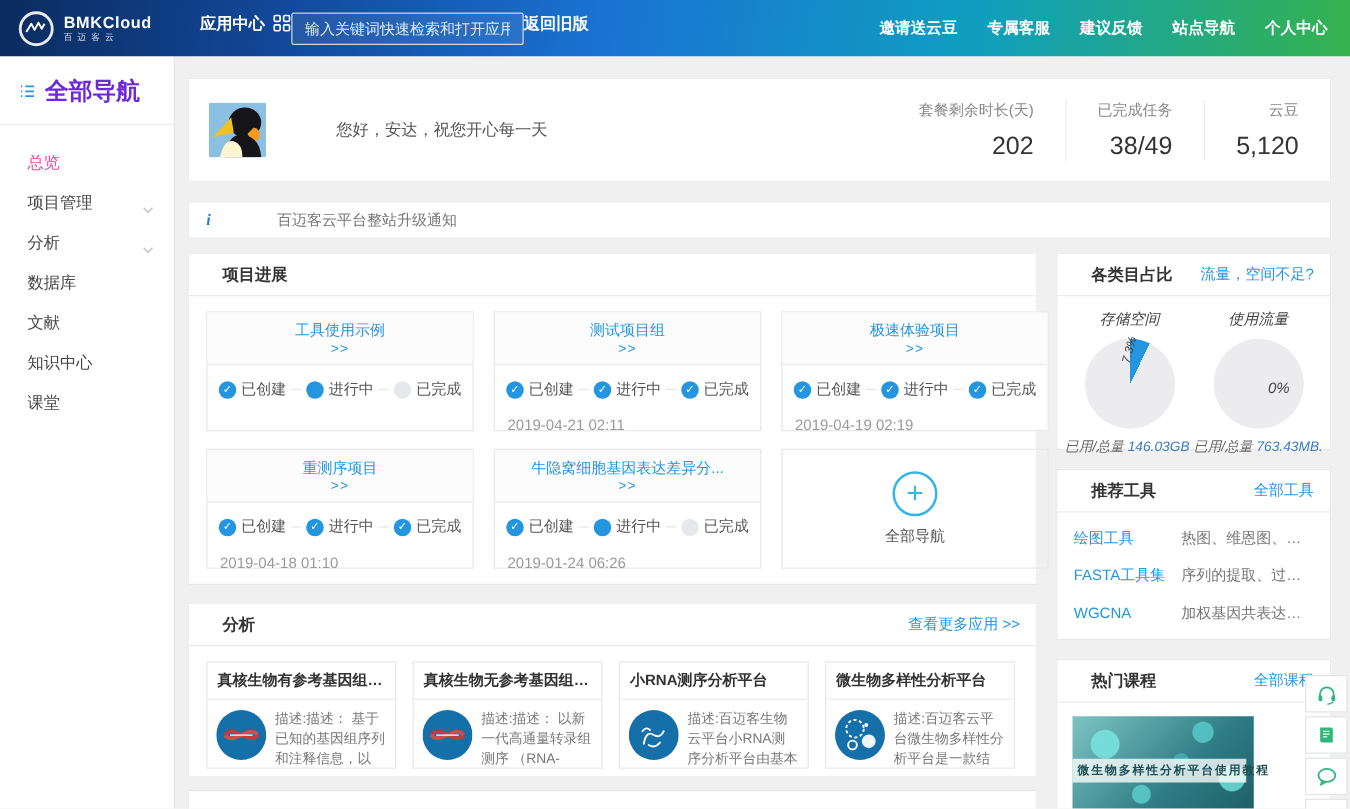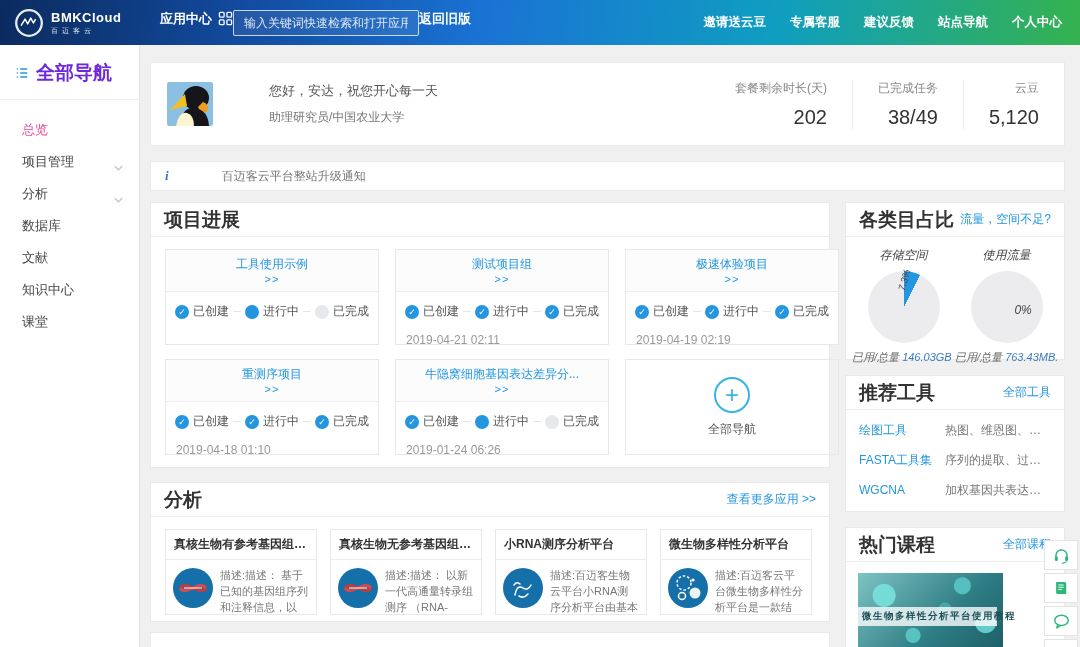--- a/index.html
+++ b/index.html
@@ -33,21 +33,21 @@
   .s-nav { padding-top:14px; }
   .s-item { position:relative; padding:7px 14px 7px 22px; font-size:13px; color:#454545; cursor:pointer; }
   .s-item.active { color:#ec4899; }
   .s-item .chev { position:absolute; right:16px; top:13px; }
 
   
   .main { position:absolute; left:140px; top:45px; width:940px; height:602px; background:#f0f0f1; }
   .panel { position:absolute; background:#fff; border:1px solid #e9e9eb;gap:44px; }
   .p-head { height:34px; display:flex; align-items:center; justify-content:space-between;
             padding:0 13px; border-bottom:1px solid #ececec; }
-  .p-title { font-size:19px; font-weight:bold; color:#333; }
+  .p-title { font-size:13px; font-weight:bold; color:#333;margin-left:14px; }
   .p-link { font-size:12px; color:#2496e0; text-decoration:none; cursor:pointer; white-space:nowrap; }
 
   
   .welcome { left:10px; top:17px; width:915px; height:84px; display:flex; align-items:center; padding-left:16px; }
   .avatar { width:46px; height:44px; border-radius:2px; overflow:hidden; flex:none; }
   .w-txt { margin-left:12px; }
   .w-greet { font-size:13px; color:#555; }
   .w-id { font-size:12px; color:#777; margin-top:9px; }
   .w-stats { margin-left:auto; display:flex; align-items:center; }
   .stat { padding:0 25px; text-align:right; }
@@ -226,21 +226,20 @@
           <rect width="46" height="44" fill="#8cc0e2"></rect>
           <ellipse cx="29" cy="16" rx="13" ry="12" fill="#16161a"></ellipse>
           <path d="M18 12 L3 28 L20 24 Z" fill="#f0c020"></path>
           <path d="M36 20 q7 2 4 10 q-7 1 -9 -5 z" fill="#f29c1f"></path>
           <path d="M13 44 q2 -20 15 -18 q13 2 14 18 z" fill="#16161a"></path>
           <path d="M9 44 q3 -15 11 -13 q7 2 7 13 z" fill="#fdf6d0"></path>
         </svg>
       </div>
       <div class="w-txt">
         <div class="w-greet">您好，安达，祝您开心每一天</div>
-        <div class="w-id">助理研究员/中国农业大学</div>
       </div>
       <div class="w-stats">
         <div class="stat">
           <div class="stat-label">套餐剩余时长(天)</div>
           <div class="stat-value">202</div>
         </div>
         <div class="stat">
           <div class="stat-label">已完成任务</div>
           <div class="stat-value">38/49</div>
         </div>

